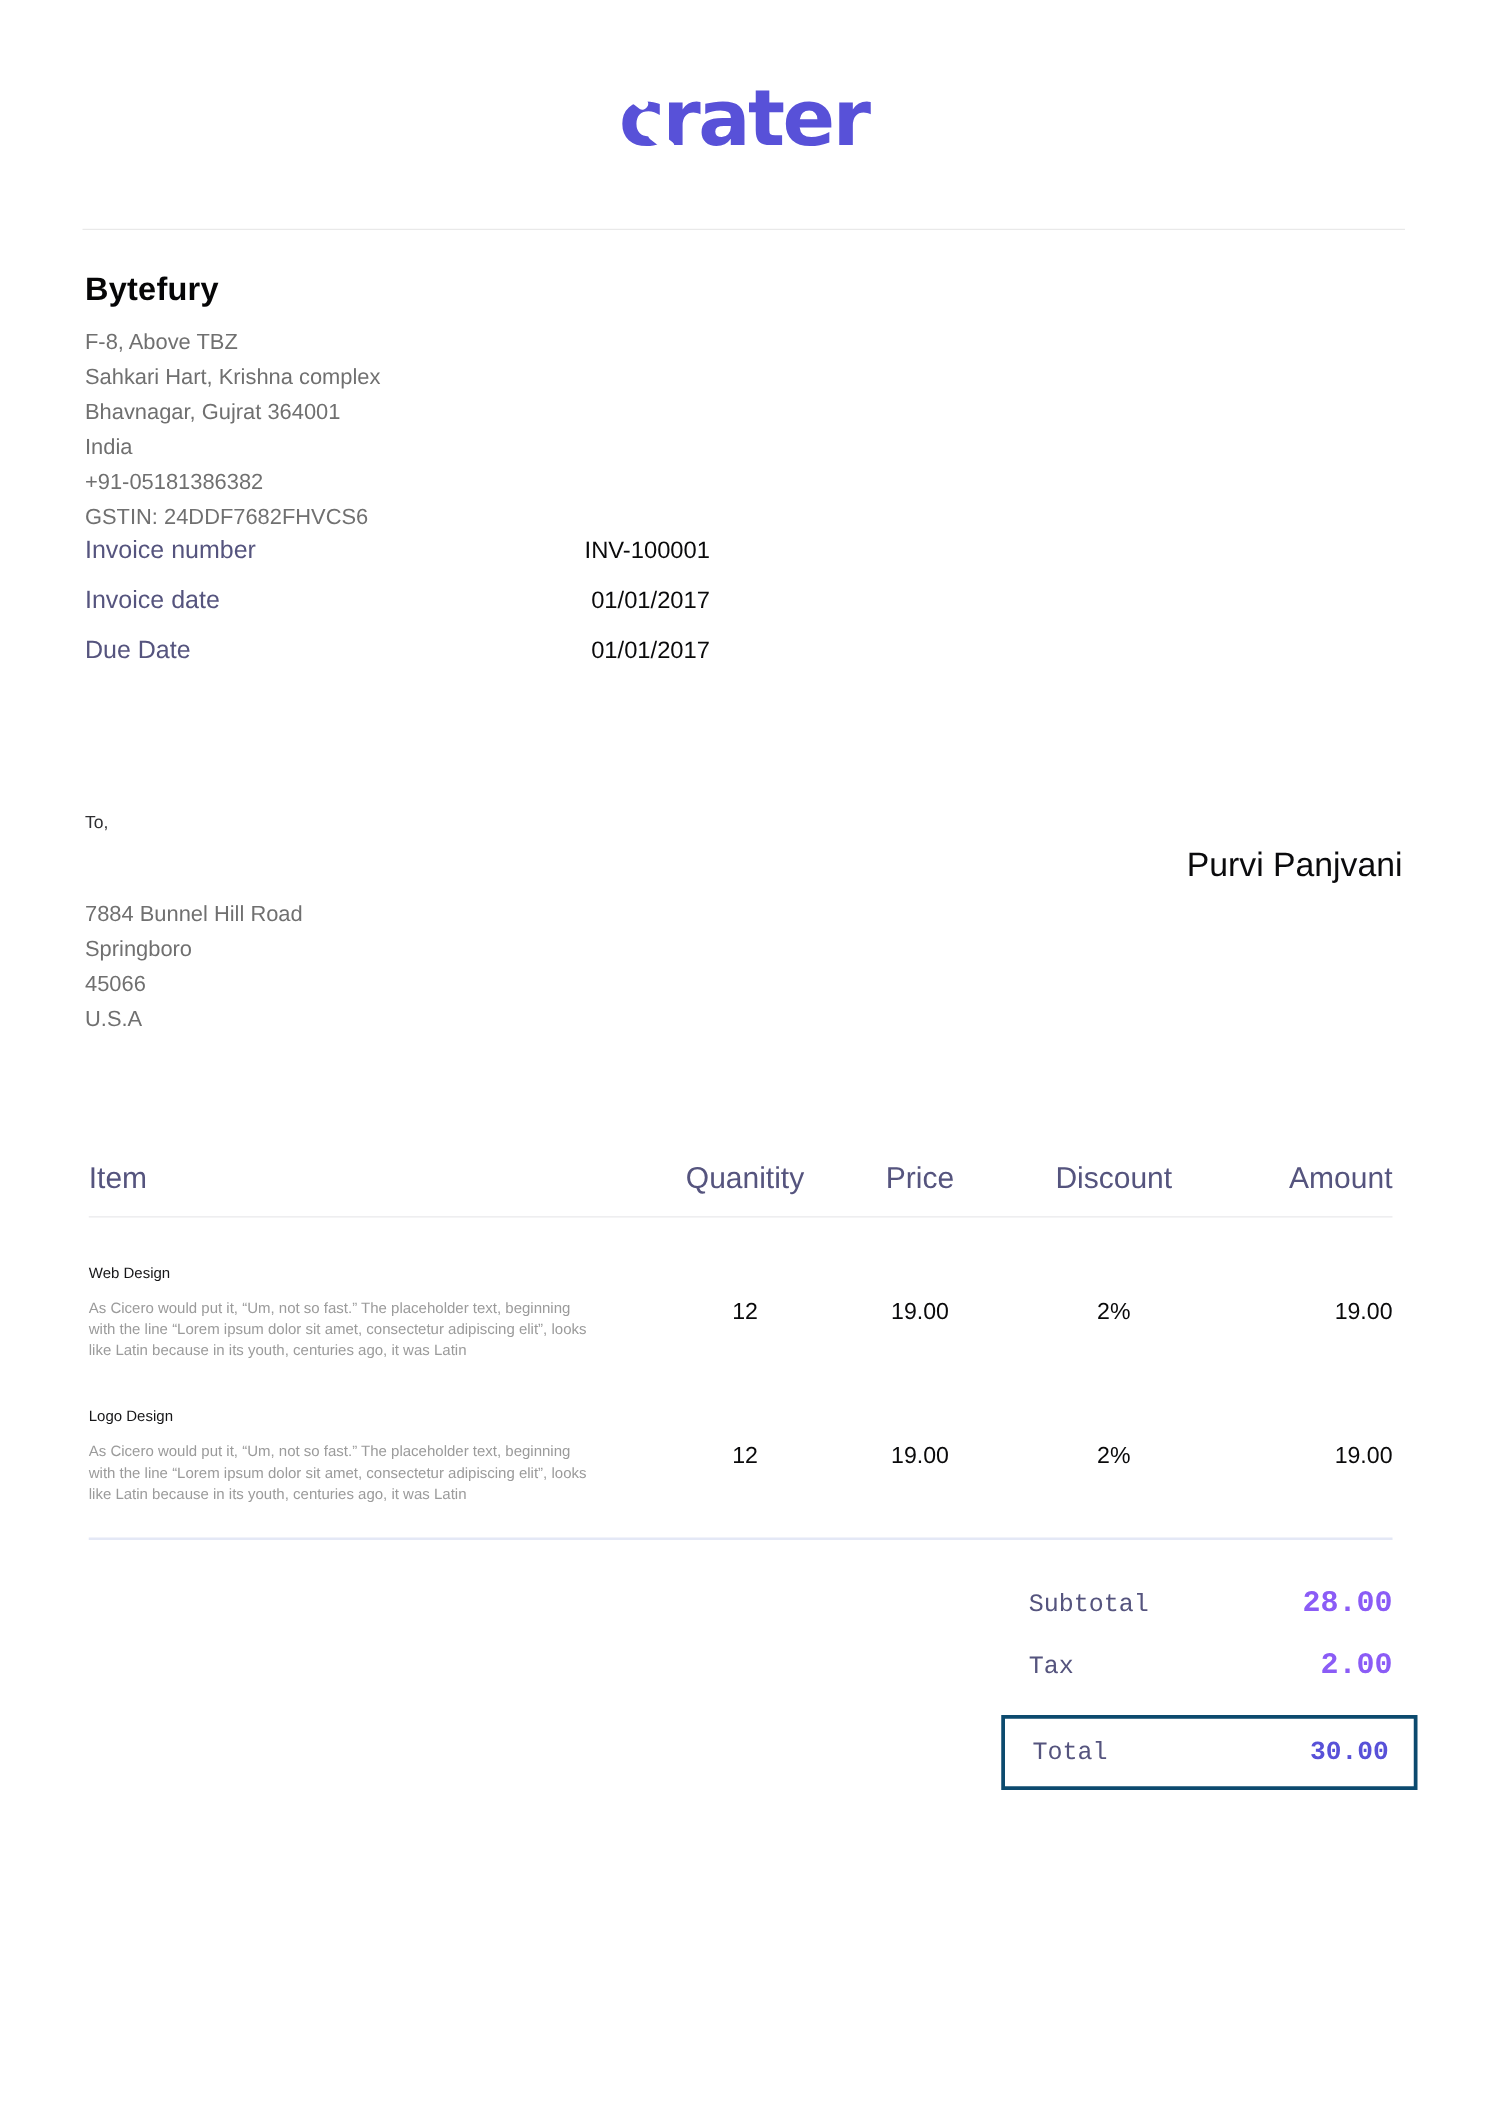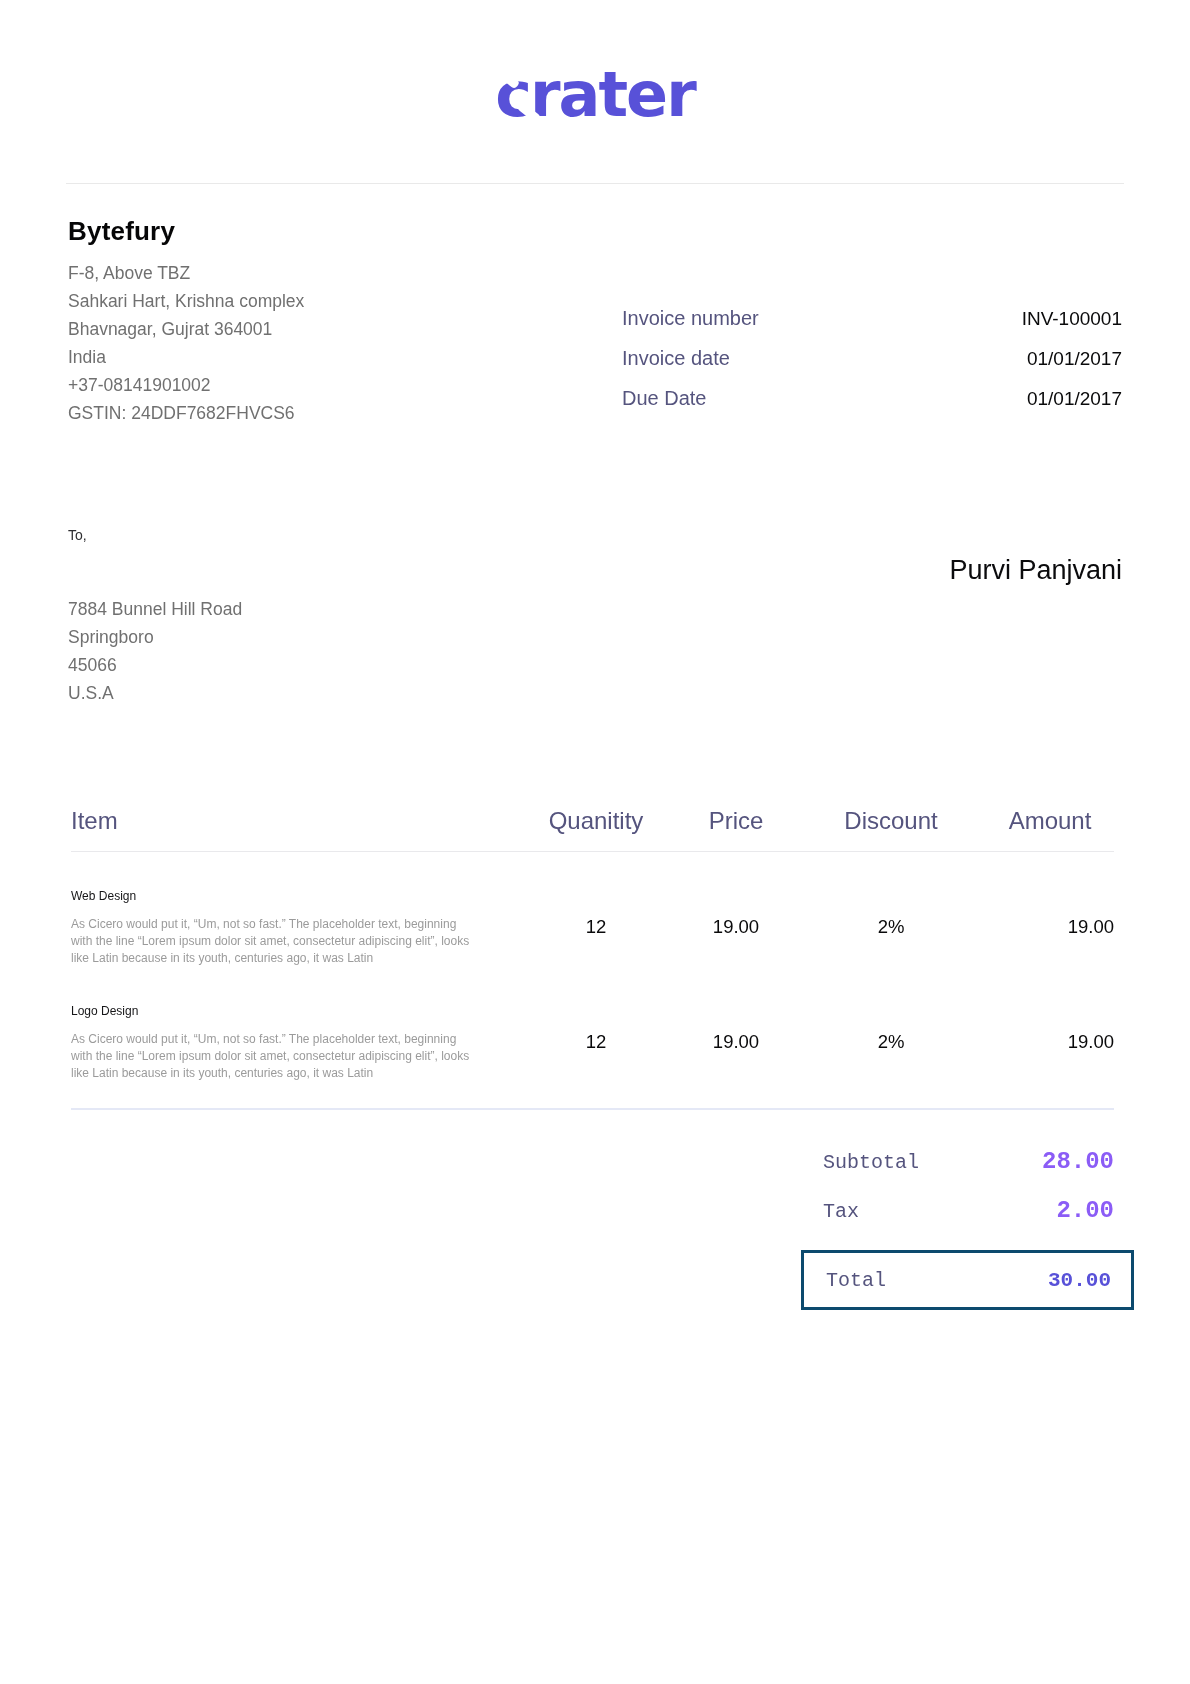--- a/index.html
+++ b/index.html
@@ -18,40 +18,40 @@
   .logo-row{padding-top:40px;text-align:center;}
   .logo{position:relative;display:inline-block;font-size:62px;line-height:85px;font-weight:800;
         color:var(--brand);letter-spacing:-2px;font-family:"DejaVu Sans","Liberation Sans",sans-serif;}
   .logo .notch{position:absolute;background:#fff;width:24px;height:9px;border-radius:4px;}
   .notch-top{left:1px;top:22px;transform:rotate(38deg);}
   .notch-bottom{left:22px;top:56px;transform:rotate(38deg);}
 
   .top-divider{border:none;border-top:1px solid #E9E9E9;margin:46px 60px 0 60px;}
 
   
-  .info-row{display:flex;justify-content:space-between;align-items:flex-end;padding:32px 62px 0 62px;}
+  .info-row{display:flex;justify-content:space-between;align-items:flex-start;padding:32px 62px 0 62px;flex-direction:column;}
   .company-name{font-size:26px;font-weight:700;color:#060607;letter-spacing:0.2px;margin:0 0 12px 0;}
   .addr-line{font-size:17.5px;color:var(--grey);line-height:28px;}
   .meta{width:500px;padding-top:2px;}
   .meta-row{display:flex;justify-content:space-between;align-items:baseline;margin-bottom:17px;}
   .meta-label{font-size:20px;color:var(--slate);}
   .meta-value{font-size:19px;color:var(--ink);}
 
   
   .bill-to{padding:0 62px;margin-top:94px;}
   .to-line{font-size:14px;color:#2E2E31;line-height:28px;}
   .customer-name{font-size:27px;color:#0B0B0D;font-weight:500;line-height:38px;margin:2px 0 6px 0;text-align:right;}
 
   
   .items{margin:100px 70px 0 65px;}
   .tgrid{display:grid;grid-template-columns:445px 160px 120px 190px 1fr;align-items:start;}
   .thead{padding-bottom:16px;border-bottom:1px solid var(--line);}
   .th{font-size:24px;color:var(--slate);}
   .th-c{text-align:center;}
-  .th-r{text-align:center;}
+  .th-r{text-align:right;}
   .item-row{margin-top:30px;margin-bottom:26px;}
   .item-name{font-size:12px;color:#161618;line-height:28px;}
   .item-desc{margin-top:6px;}
   .desc-line{font-size:12px;color:var(--desc-grey);line-height:17px;white-space:nowrap;}
   .cell-num{font-size:18.5px;color:var(--ink);padding-top:34px;}
   .cell-c{text-align:center;}
   .cell-r{text-align:right;}
   .items-bottom{border:none;border-top:2px solid #E4E8F6;margin:16px 0 0 0;}
 
   
@@ -81,21 +81,21 @@
 
   <hr class="top-divider">
 
   <div class="info-row">
     <div class="company">
       <div class="company-name">Bytefury</div>
       <div class="addr-line">F-8, Above TBZ</div>
       <div class="addr-line">Sahkari Hart, Krishna complex</div>
       <div class="addr-line">Bhavnagar, Gujrat 364001</div>
       <div class="addr-line">India</div>
-      <div class="addr-line">+37-08141901002</div>
+      <div class="addr-line">+91-05181386382</div>
       <div class="addr-line">GSTIN: 24DDF7682FHVCS6</div>
     </div>
 
     <div class="meta">
       <div class="meta-row">
         <span class="meta-label">Invoice number</span>
         <span class="meta-value">INV-100001</span>
       </div>
       <div class="meta-row">
         <span class="meta-label">Invoice date</span>

